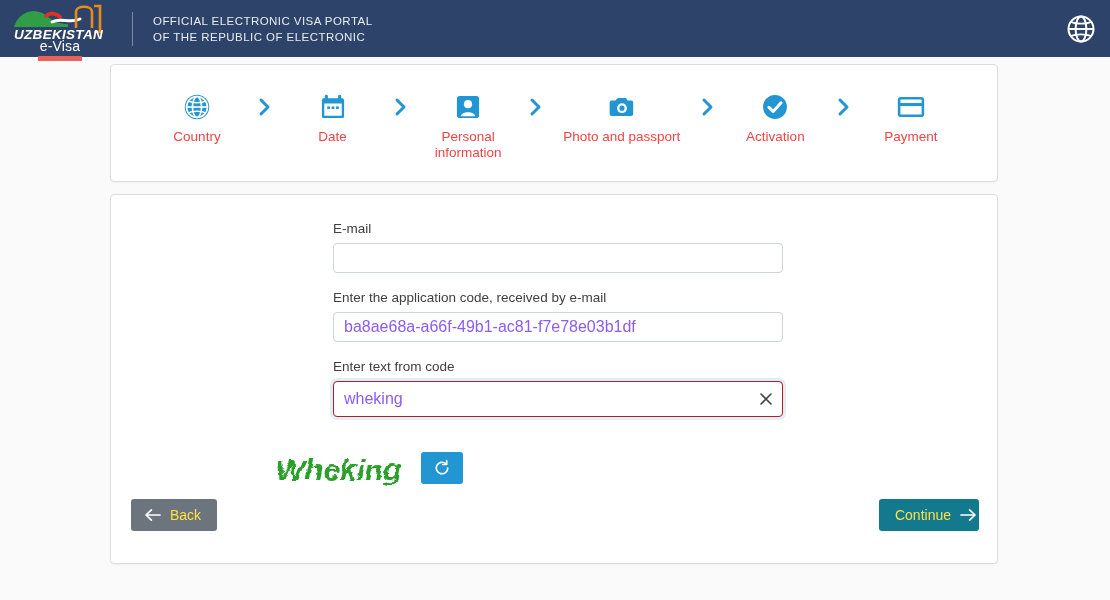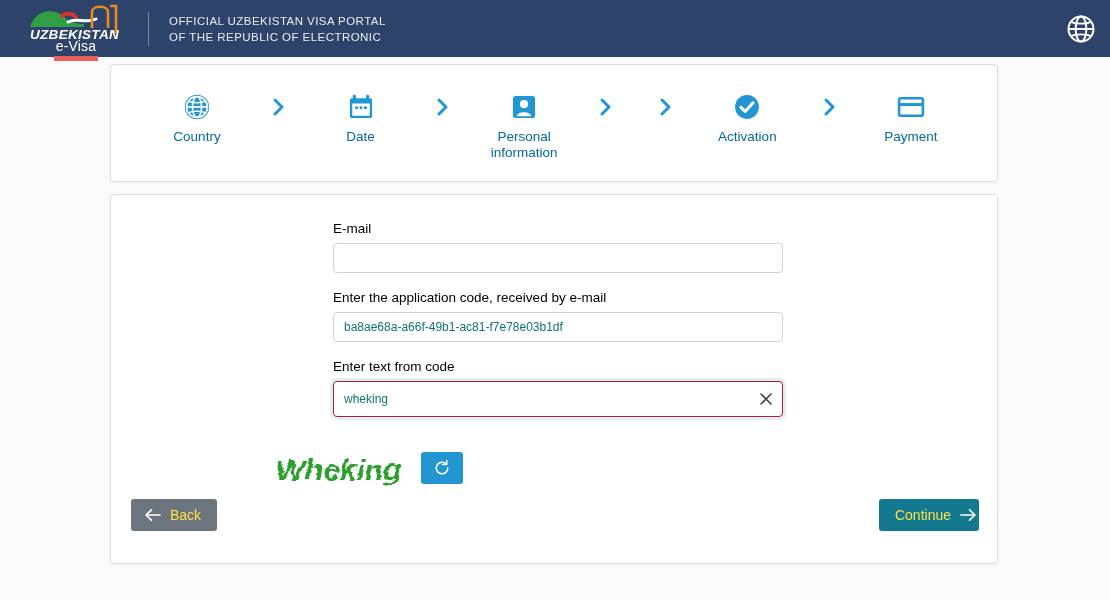--- a/index.html
+++ b/index.html
@@ -17,21 +17,21 @@
     position: relative;
     height: 57px;
     background: #2e4369;
     display: flex;
     align-items: center;
   }
   .logo-block {
     position: relative;
     width: 110px;
     height: 57px;
-    margin-left: 24px;
+    margin-left: 8px;
     flex: 0 0 auto;
   }
   .logo-art {
     position: absolute;
     left: 0; top: 2px;
     width: 104px; height: 40px;
   }
   .logo-evisa {
     position: absolute;
     left: 0; top: 38px;
@@ -106,21 +106,21 @@
     flex: 0 0 auto;
     cursor: pointer;
   }
   .step-wide { width: 140px; }
   .step-icon {
     width: 28px; height: 28px;
     display: block;
   }
   .step-label {
     margin-top: 8px;
-    color: #0369a1;
+    color: #ef4444;
     font-size: 13.5px;
     line-height: 16px;
     text-align: center;
     white-space: pre-line;
   }
   .chevron {
     flex: 1 1 auto;
     display: flex;
     justify-content: center;
     align-items: flex-start;
@@ -131,38 +131,38 @@
   
   .form-inner {
     padding: 26px 0 0 0;
   }
   .field {
     width: 450px;
     margin: 0 auto 0 222px;
   }
   .field + .field { margin-top: 17px; }
   .field-label {
-    color: #000000;
+    color: #404040;
     font-size: 13.5px;
     margin-bottom: 7px;
   }
   .input {
     position: relative;
     width: 450px;
     height: 30px;
     border: 1px solid #ced4da;
     border-radius: 4px;
     background: #fff;
     display: flex;
     align-items: center;
   }
   .input-text {
     padding: 0 10px;
-    font-size: 12px;
-    color: #0f766e;
+    font-size: 16px;
+    color: #8b5cf6;
     line-height: 28px;
     white-space: nowrap;
     overflow: hidden;
   }
   .input-empty { }
   .input-focus {
     height: 36px;
     border: 1px solid #b91c1c;
     box-shadow: 0 0 0 3px rgba(137,199,232,.28);
     text-align: right;
@@ -251,21 +251,21 @@
 
       <text x="6" y="37" font-family="Liberation Sans, sans-serif" font-size="13.5" font-weight="bold" font-style="italic" fill="#ffffff" letter-spacing="0.3">UZBEKISTAN</text>
     </svg>
     <div class="logo-evisa">e-Visa</div>
     <div class="logo-underline"></div>
   </div>
 
   <div class="header-sep"></div>
 
   <div class="header-title">
-    <div>OFFICIAL UZBEKISTAN VISA PORTAL</div>
+    <div>OFFICIAL ELECTRONIC VISA PORTAL</div>
     <div>OF THE REPUBLIC OF ELECTRONIC</div>
   </div>
 
   <svg class="lang-globe" viewBox="0 0 24 24">
     <circle cx="12" cy="12" r="10" fill="none" stroke="#ffffff" stroke-width="1.6"></circle>
     <ellipse cx="12" cy="12" rx="4.3" ry="10" fill="none" stroke="#ffffff" stroke-width="1.6"></ellipse>
     <line x1="2" y1="12" x2="22" y2="12" stroke="#ffffff" stroke-width="1.6"></line>
     <path d="M4.2 6.3 C7.5 8.2, 16.5 8.2, 19.8 6.3" fill="none" stroke="#ffffff" stroke-width="1.4"></path>
     <path d="M4.2 17.7 C7.5 15.8, 16.5 15.8, 19.8 17.7" fill="none" stroke="#ffffff" stroke-width="1.4"></path>
   </svg>
@@ -320,20 +320,28 @@
       <div class="step-label">Personal
 information</div>
     </div>
 
     <div class="chevron">
       <svg width="13" height="20" viewBox="0 0 13 20">
         <path d="M3 3 L10 10 L3 17" fill="none" stroke="#2196d3" stroke-width="3" stroke-linecap="round" stroke-linejoin="round"></path>
       </svg>
     </div>
 
+    <div class="step step-wide">
+      <svg class="step-icon" viewBox="0 0 24 24">
+        <path d="M8.5 4.2 h7 l1.2 2.2 h3.1 a1.8 1.8 0 0 1 1.8 1.8 v9.8 a1.8 1.8 0 0 1 -1.8 1.8 h-16.6 a1.8 1.8 0 0 1 -1.8 -1.8 v-9.8 a1.8 1.8 0 0 1 1.8 -1.8 h3.1 Z" fill="#2196d3"></path>
+        <circle cx="12" cy="13" r="4.2" fill="#ffffff"></circle>
+        <circle cx="12" cy="13" r="2.2" fill="#2196d3"></circle>
+      </svg>
+      <div class="step-label">Photo and passport</div>
+    </div>
 
     <div class="chevron">
       <svg width="13" height="20" viewBox="0 0 13 20">
         <path d="M3 3 L10 10 L3 17" fill="none" stroke="#2196d3" stroke-width="3" stroke-linecap="round" stroke-linejoin="round"></path>
       </svg>
     </div>
 
     <div class="step">
       <svg class="step-icon" viewBox="0 0 24 24">
         <circle cx="12" cy="12" r="10.2" fill="#2196d3"></circle>

